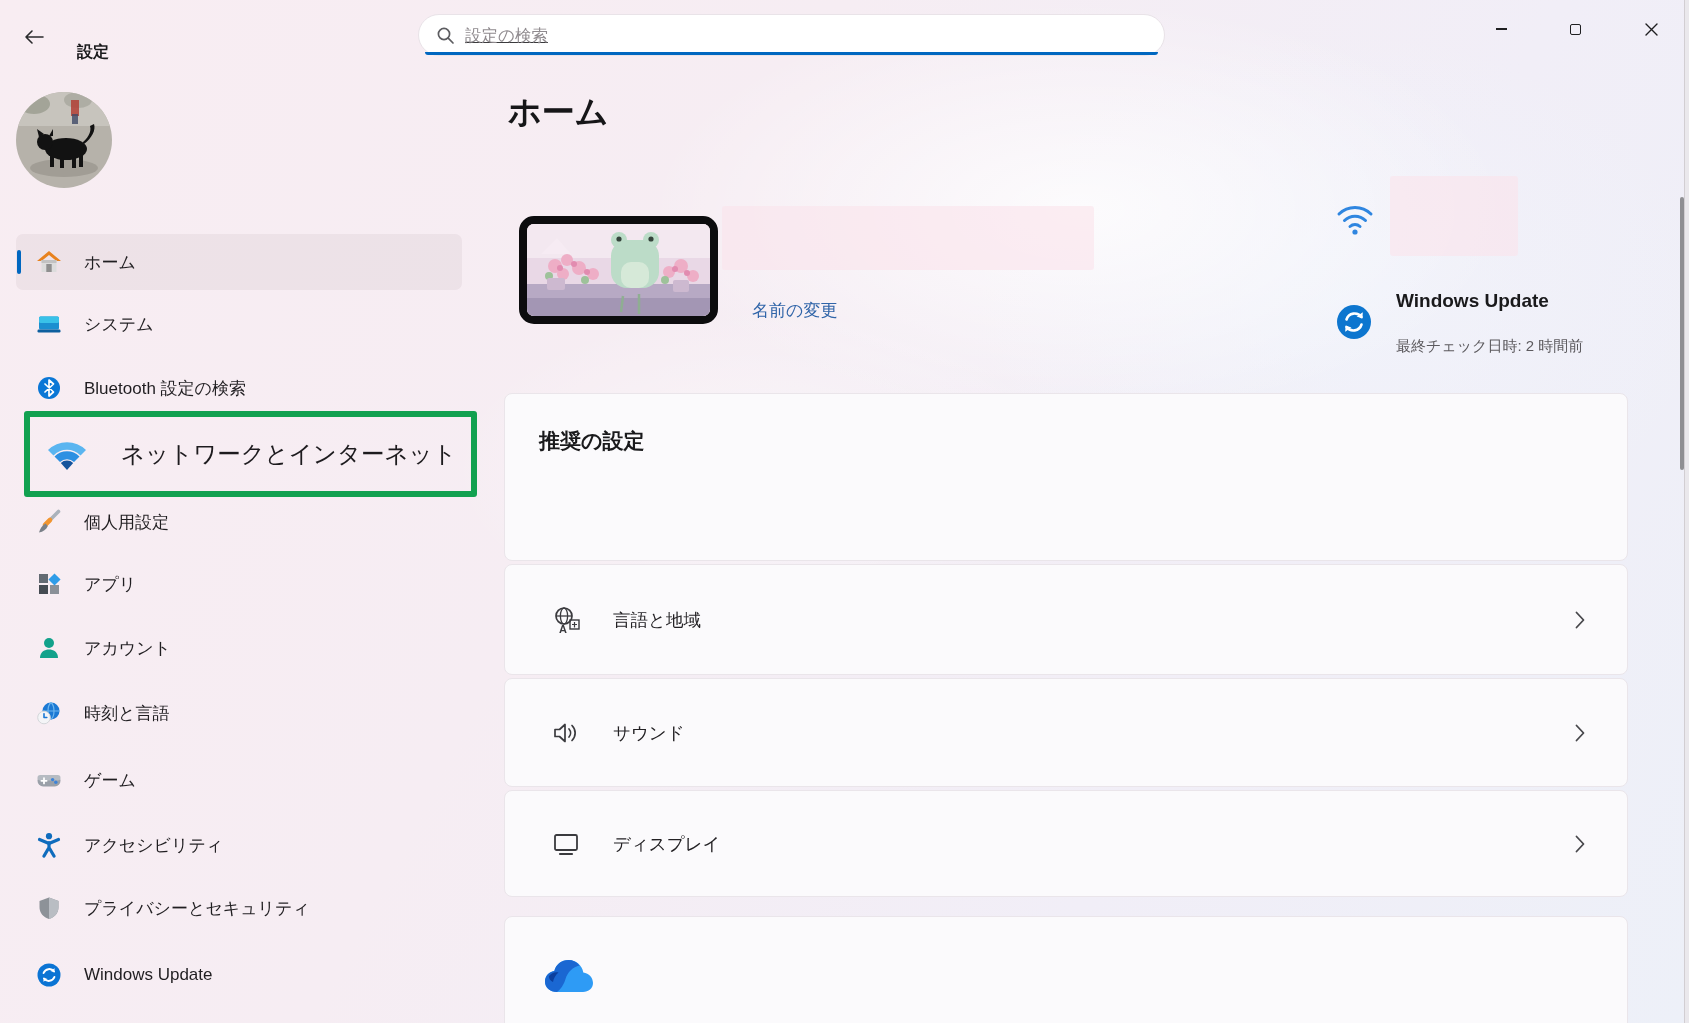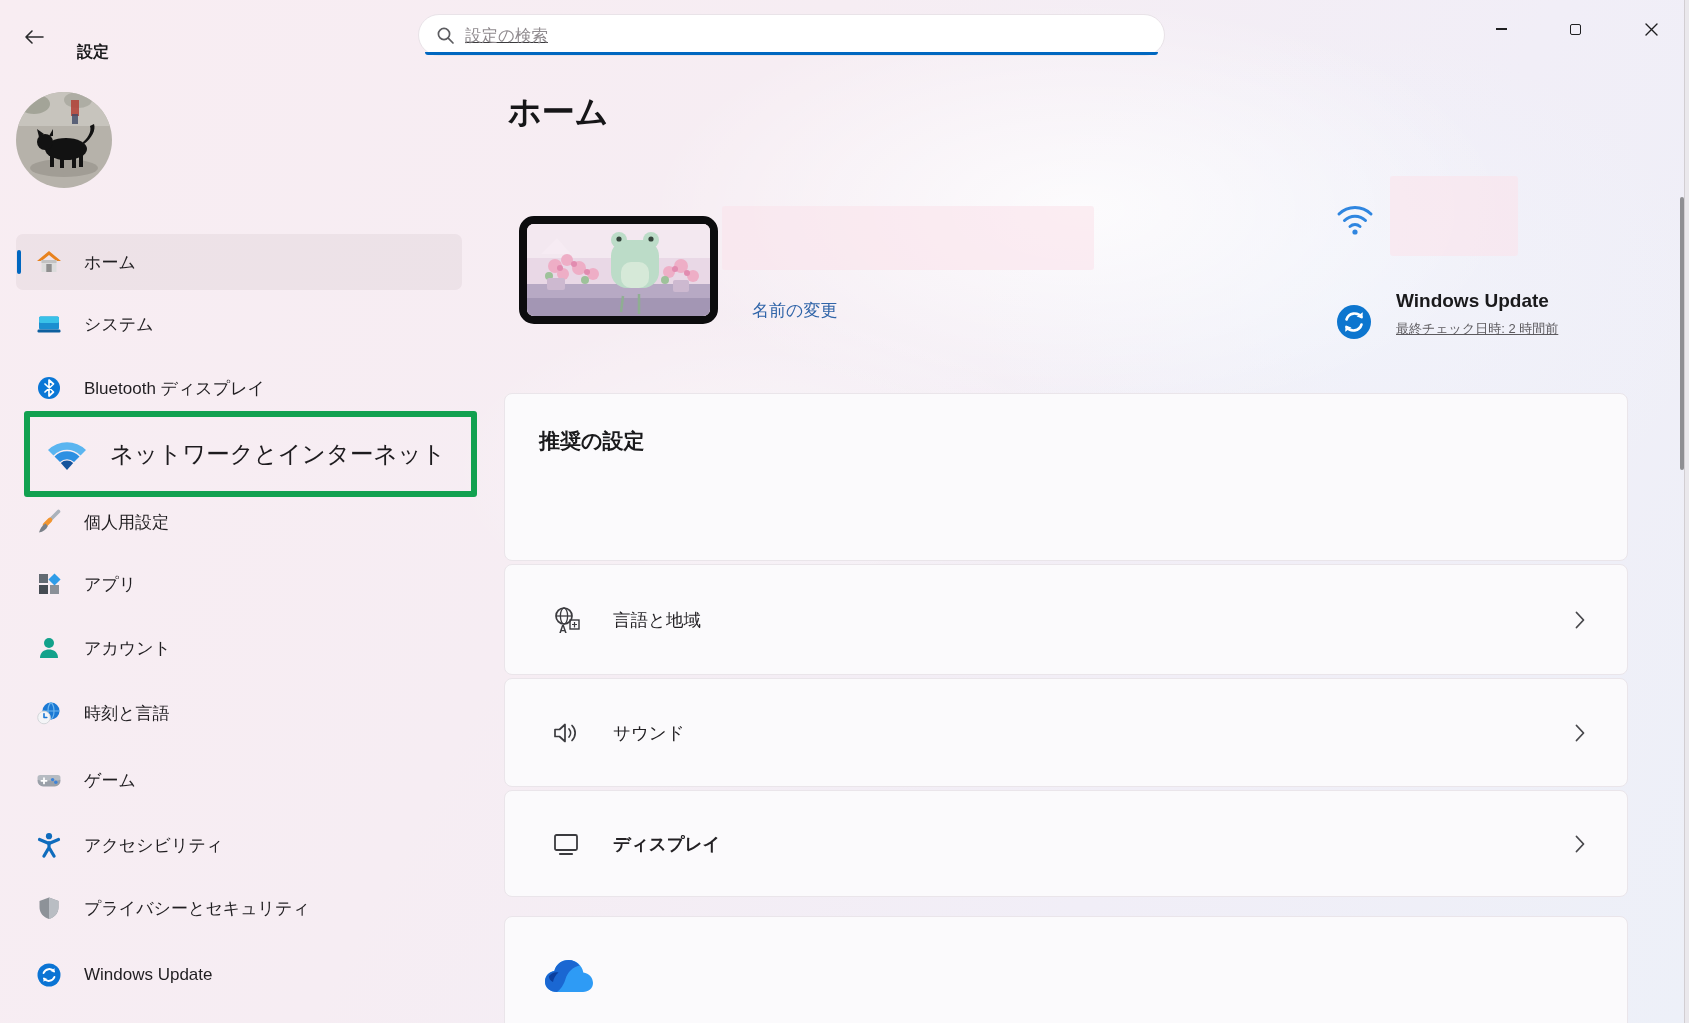--- a/index.html
+++ b/index.html
@@ -41,42 +41,42 @@
   .nav-item { position:absolute; left:16px; width:446px; height:56px;
     display:flex; align-items:center; border-radius:7px; cursor:default; }
   .nav-item .ic { width:26px; height:26px; margin-left:20px; margin-right:22px; flex:0 0 auto; }
   .nav-item .lbl { font-size:17px; color:#201e21; white-space:nowrap; }
   .nav-item.selected { background:rgba(80,40,60,0.055); }
   .nav-item.selected .pill { position:absolute; left:1px; top:16px; width:4px; height:24px;
     border-radius:2px; background:#0067C0; }
   .nav-net { position:absolute; left:24px; top:411px; width:453px; height:86px;
     border:6px solid #12A150; border-radius:3px; display:flex; align-items:center; background:transparent; }
   .nav-net .ic-big { width:46px; height:38px; margin-left:14px; flex:0 0 auto; }
-  .nav-net .lbl-big { font-size:23.5px; color:#1d1b1e; margin-left:20px; white-space:nowrap; }
+  .nav-net .lbl-big { font-size:23.5px; color:#1d1b1e; margin-left:31px; white-space:nowrap; }
 
   
   .page-title { position:absolute; left:508px; top:90px; font-size:33px; font-weight:700; color:#161618; }
   .redact { position:absolute; background:rgba(250,227,236,.62); border-radius:3px; }
   .redact.a { left:722px; top:206px; width:372px; height:64px; }
   .redact.b { left:1390px; top:176px; width:128px; height:80px; }
   .thumb { position:absolute; left:519px; top:216px; width:199px; height:108px;
     border:8px solid #0c0c0e; border-radius:15px; overflow:hidden; background:#e6d4e2; }
   .rename { position:absolute; left:752px; top:299px; font-size:17px; color:#2F64A8; cursor:pointer; }
   .wifi-hero { position:absolute; left:1336px; top:202px; }
   .wu-icon { position:absolute; left:1336px; top:304px; }
   .wu-title { position:absolute; left:1396px; top:290px; font-size:19px; font-weight:700; color:#19191b; }
-  .wu-sub { position:absolute; left:1396px; top:320px; font-size:13px; color:#5c5a5e;text-decoration:underline; }
+  .wu-sub { position:absolute; left:1396px; top:337px; font-size:15px; color:#5c5a5e; }
 
   
   .card { position:absolute; left:504px; width:1124px; background:#fbfafc;
     border:1px solid #eae5ea; border-radius:8px; }
   .seg1 { top:393px; height:168px; }
   .seg2 { top:564px; height:111px; }
   .seg3 { top:678px; height:109px; }
-  .seg4 { top:790px; height:107px;font-weight:bold; }
+  .seg4 { top:790px; height:107px; }
   .seg5 { top:916px; height:115px; }
   .rec-title { position:absolute; left:34px; top:33px; font-size:21px; font-weight:700; color:#1a1a1c; }
   .rec-sub { position:absolute; left:34px; top:100px; font-size:17px; color:#5b595d; }
   .row { position:relative; width:100%; height:100%; display:flex; align-items:center; cursor:default; }
   .row .row-ic { width:34px; height:34px; margin-left:44px; flex:0 0 auto;
     display:flex; align-items:center; justify-content:center; }
   .row .row-lbl { margin-left:30px; font-size:17.5px; color:#232124; }
   .row .chev { position:absolute; right:42px; top:50%; transform:translateY(-50%); }
   .cloud { position:absolute; left:38px; top:41px; }
 
@@ -157,21 +157,21 @@
       <rect x="1.5" y="18.5" width="23" height="3" rx="1.2" fill="#0d5f9e"></rect>
     </svg>
     <div class="lbl">システム</div>
   </div>
 
   <div class="nav-item" style="top:360px">
     <svg class="ic" viewBox="0 0 26 26">
       <circle cx="13" cy="13" r="11" fill="#0a77d6"></circle>
       <path d="M9 9 L17.5 17 L13 21 V5 L17.5 9 L9 17" stroke="#ffffff" stroke-width="1.7" fill="none" stroke-linecap="round" stroke-linejoin="round"></path>
     </svg>
-    <div class="lbl">Bluetooth ディスプレイ</div>
+    <div class="lbl">Bluetooth 設定の検索</div>
   </div>
 
   <div class="nav-net">
     <svg class="ic-big" viewBox="0 0 46 38">
       <path d="M4 15 A 27 27 0 0 1 42 15 L36.5 20.5 A 19 19 0 0 0 9.5 20.5 Z" fill="#5ab5f0"></path>
       <path d="M10.5 21.5 A 17.5 17.5 0 0 1 35.5 21.5 L30 27 A 10 10 0 0 0 16 27 Z" fill="#2d90e2"></path>
       <path d="M16.8 28 A 9 9 0 0 1 29.2 28 L23 35 Z" fill="#14549c"></path>
     </svg>
     <div class="lbl-big">ネットワークとインターネット</div>
   </div>

